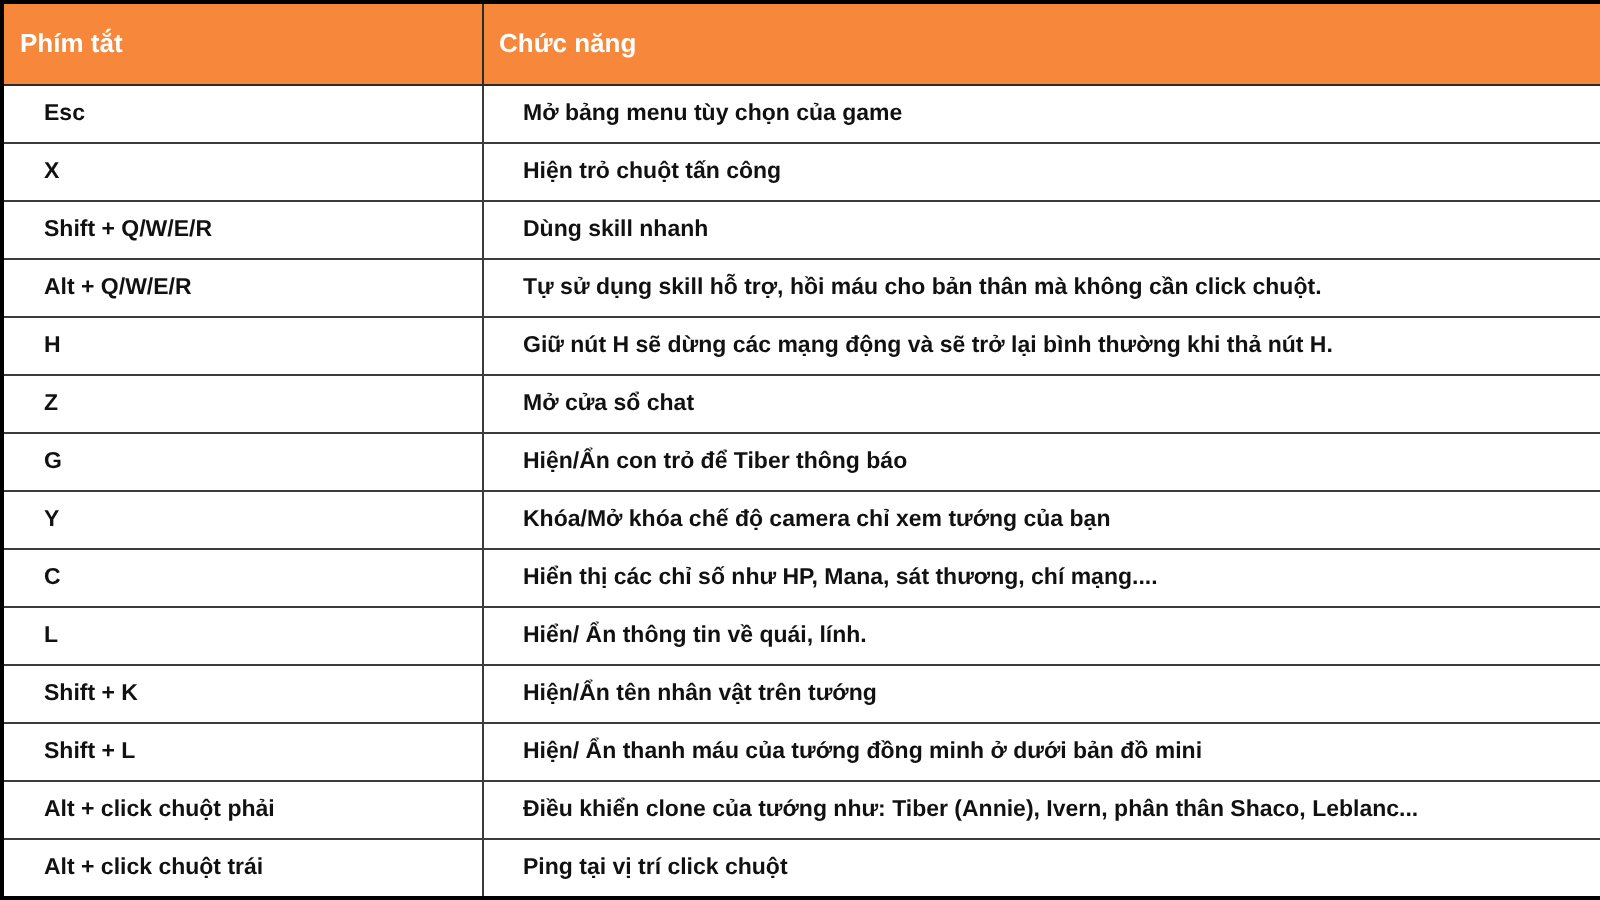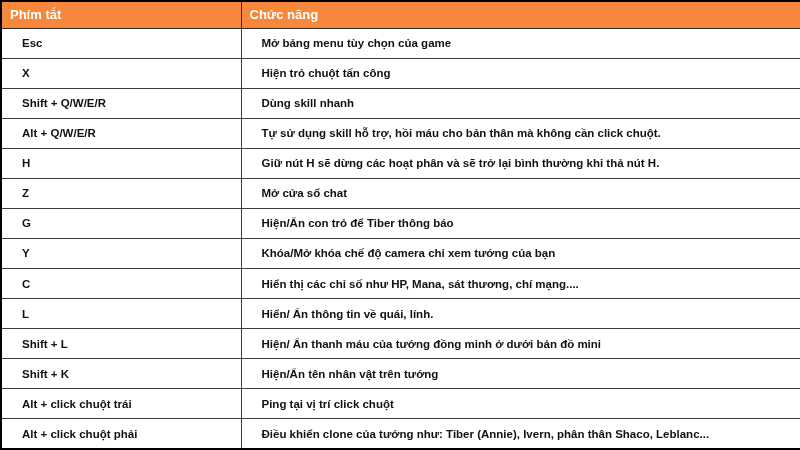--- a/index.html
+++ b/index.html
@@ -19,21 +19,21 @@
   col.col-shortcut { width: 240px; }
   col.col-function { width: 560px; }
   th, td {
     border: 1px solid #3c3c3c;
     text-align: left;
     vertical-align: middle;
     padding: 0 0 0 8px;
     white-space: nowrap;
     overflow: hidden;
   }
-  thead tr { height: 27px; }
+  thead tr { height: 41px; }
   thead th {
     background: #f6873b;
     color: #ffffff;
     font-size: 13px;
     font-weight: bold;
     border-color: #2b2b2b;
   }
   tbody tr { height: 23px; }
   tbody td {
     background: #ffffff;
@@ -69,21 +69,21 @@
     <tr>
       <td>Shift + Q/W/E/R</td>
       <td>Dùng skill nhanh</td>
     </tr>
     <tr>
       <td>Alt + Q/W/E/R</td>
       <td>Tự sử dụng skill hỗ trợ, hồi máu cho bản thân mà không cần click chuột.</td>
     </tr>
     <tr>
       <td>H</td>
-      <td>Giữ nút H sẽ dừng các hoạt phân và sẽ trở lại bình thường khi thả nút H.</td>
+      <td>Giữ nút H sẽ dừng các mạng động và sẽ trở lại bình thường khi thả nút H.</td>
     </tr>
     <tr>
       <td>Z</td>
       <td>Mở cửa sổ chat</td>
     </tr>
     <tr>
       <td>G</td>
       <td>Hiện/Ẩn con trỏ để Tiber thông báo</td>
     </tr>
     <tr>
@@ -92,29 +92,29 @@
     </tr>
     <tr>
       <td>C</td>
       <td>Hiển thị các chỉ số như HP, Mana, sát thương, chí mạng....</td>
     </tr>
     <tr>
       <td>L</td>
       <td>Hiển/ Ẩn thông tin về quái, lính.</td>
     </tr>
     <tr>
+      <td>Shift + K</td>
+      <td>Hiện/Ẩn tên nhân vật trên tướng</td>
+    </tr>
+    <tr>
       <td>Shift + L</td>
       <td>Hiện/ Ẩn thanh máu của tướng đồng minh ở dưới bản đồ mini</td>
     </tr>
     <tr>
-      <td>Shift + K</td>
-      <td>Hiện/Ẩn tên nhân vật trên tướng</td>
+      <td>Alt + click chuột phải</td>
+      <td>Điều khiển clone của tướng như: Tiber (Annie), Ivern, phân thân Shaco, Leblanc...</td>
     </tr>
     <tr>
       <td>Alt + click chuột trái</td>
       <td>Ping tại vị trí click chuột</td>
     </tr>
-    <tr>
-      <td>Alt + click chuột phải</td>
-      <td>Điều khiển clone của tướng như: Tiber (Annie), Ivern, phân thân Shaco, Leblanc...</td>
-    </tr>
   </tbody>
 </table>
 
 </body></html>

